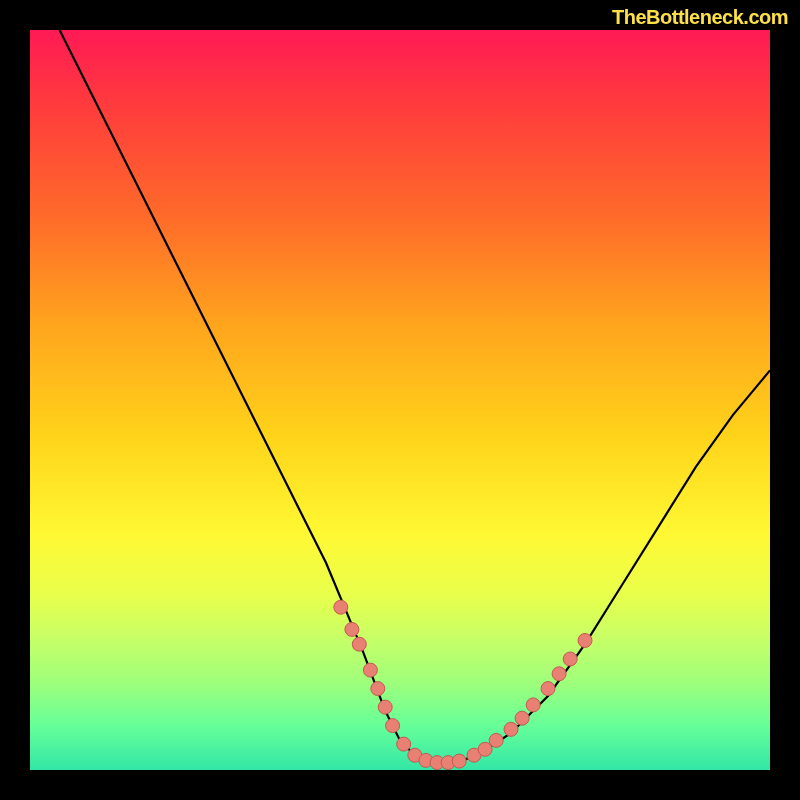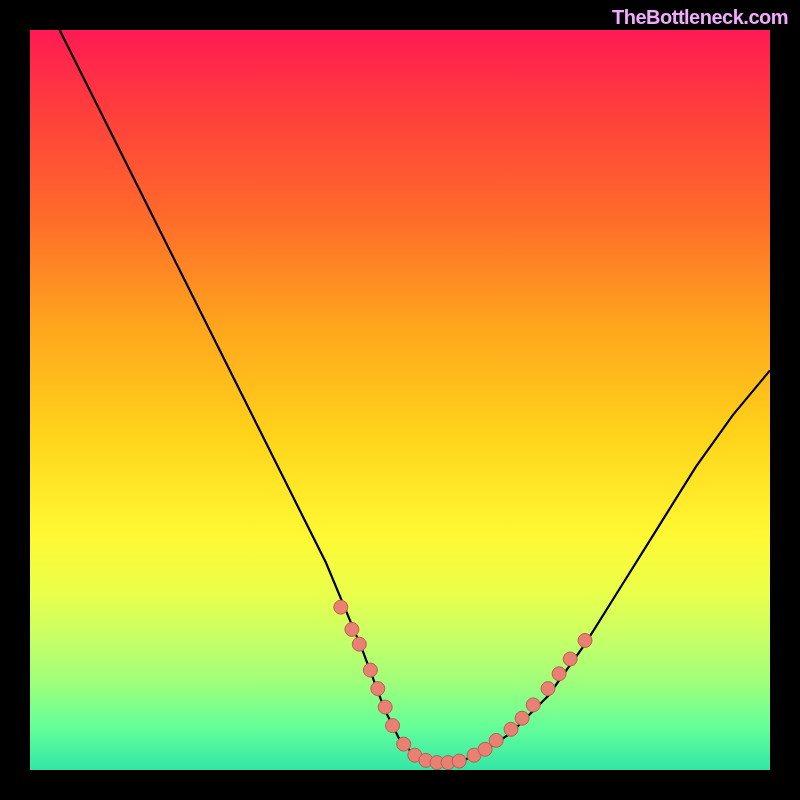--- a/index.html
+++ b/index.html
@@ -7,21 +7,21 @@
   .container {
     width: 800px;
     height: 800px;
     position: relative;
     background: #000;
   }
   .attribution {
     position: absolute;
     top: 6px;
     right: 12px;
-    color: #f0abfc;
+    color: #fde047;
     font-family: Arial, Helvetica, sans-serif;
     font-size: 20px;
     font-weight: bold;
     letter-spacing: -0.5px;
   }
   .plot-area {
     position: absolute;
     left: 30px;
     top: 30px;
     width: 740px;

